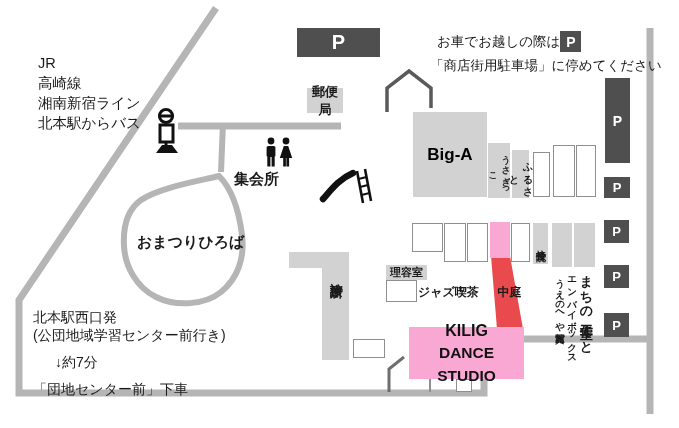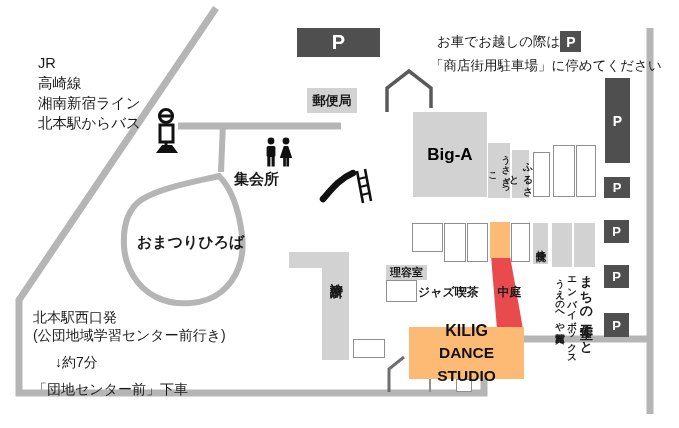--- a/index.html
+++ b/index.html
@@ -5,21 +5,21 @@
   html,body{margin:0;padding:0;background:#fff;}
   .map{
     position:relative;width:679px;height:428px;background:#ffffff;overflow:hidden;
     font-family:"Liberation Sans",sans-serif;color:#1a1a1a;
   }
   .layer{position:absolute;left:0;top:0;}
   .bld{position:absolute;box-sizing:border-box;display:flex;align-items:center;justify-content:center;text-align:center;}
   .gray{background:#d2d2d2;}
   .dark{background:#4f4f4f;color:#ffffff;font-weight:bold;}
   .whitebox{background:#ffffff;border:1.5px solid #8f8f8f;}
-  .red{background:#fdba74;}
+  .red{background:#f9a8d4;}
   .vtext{writing-mode:vertical-rl;text-orientation:upright;letter-spacing:1px;}
   .lbl{position:absolute;white-space:nowrap;}
   .bold{font-weight:bold;}
   .p-badge{display:inline-flex;align-items:center;justify-content:center;width:21px;height:21px;background:#4f4f4f;color:#fff;font-weight:bold;font-size:14px;}
   .note-line{font-size:13.5px;}
   .studio-label{flex-direction:column;line-height:1.45;font-weight:bold;color:#111;}
 </style>
 </head>
 <body>
 
@@ -83,21 +83,21 @@
   <div class="bld dark" style="left:297px;top:28px;width:83px;height:29px;font-size:20px;">
     <span>P</span>
   </div>
 
   <div class="lbl" style="left:437px;top:31px;display:flex;align-items:center;">
     <span class="note-line">お車でお越しの際は</span>
     <span class="p-badge">P</span>
   </div>
   <div class="lbl note-line" style="left:430px;top:57px;">「商店街用駐車場」に停めてください</div>
 
-  <div class="bld gray bold" style="left:307px;top:88px;width:50px;height:25px;font-size:13px;">
+  <div class="bld gray bold" style="left:307px;top:88px;width:36px;height:25px;font-size:13px;">
     <span>郵便局</span>
   </div>
 
   <div class="bld gray bold" style="left:413px;top:112px;width:74px;height:85px;font-size:17px;color:#000000;">
     <span>Big-A</span>
   </div>
 
   <div class="bld gray vtext bold" style="left:488px;top:143px;width:22px;height:55px;font-size:9px;">
     <span>うさぎっこ</span>
   </div>

